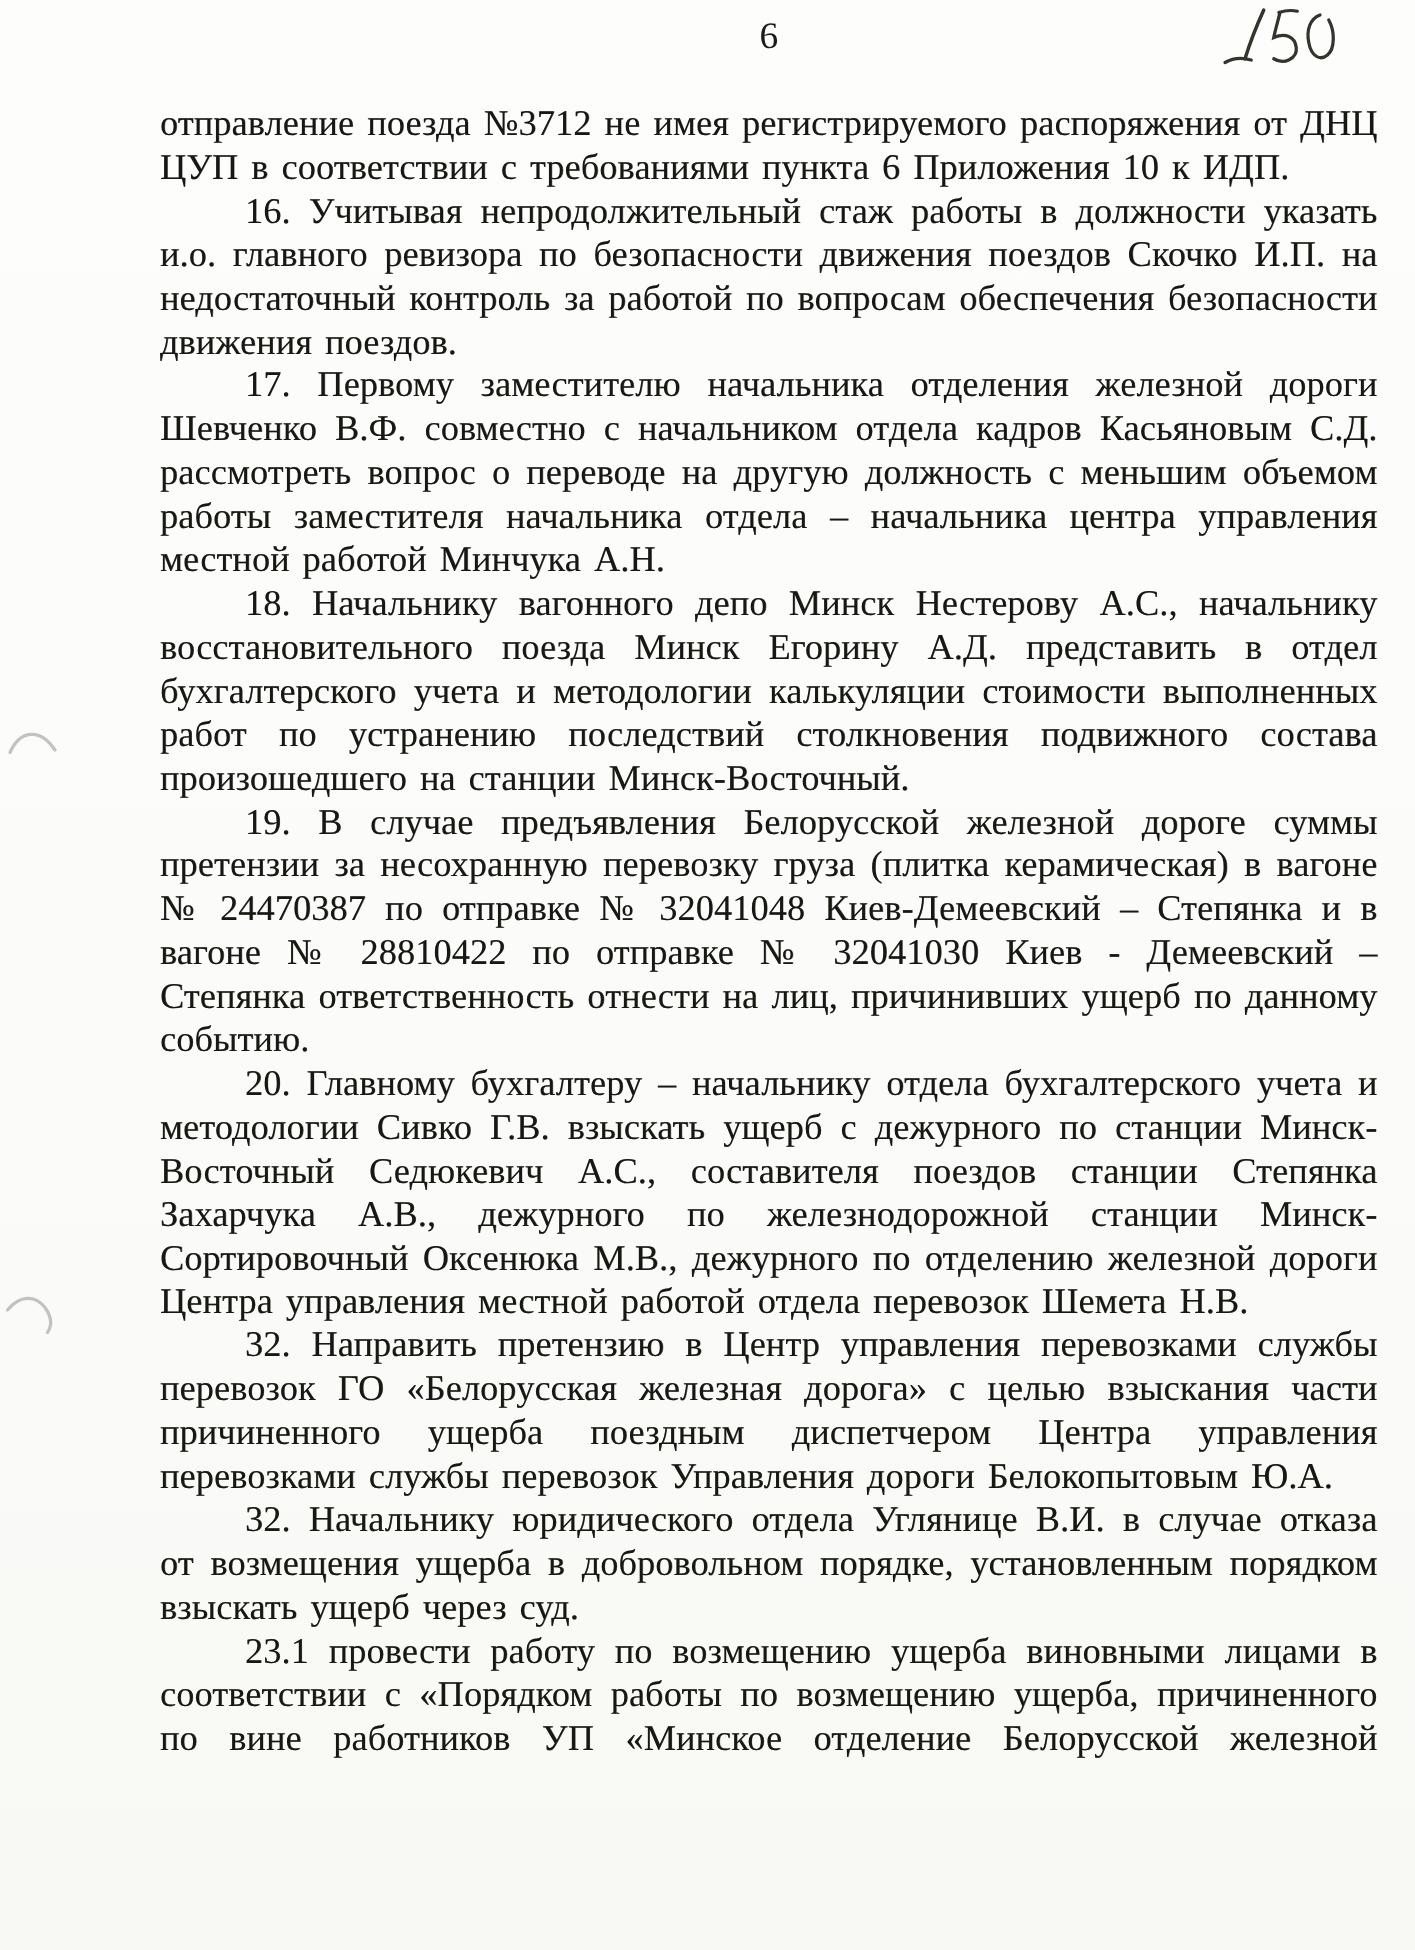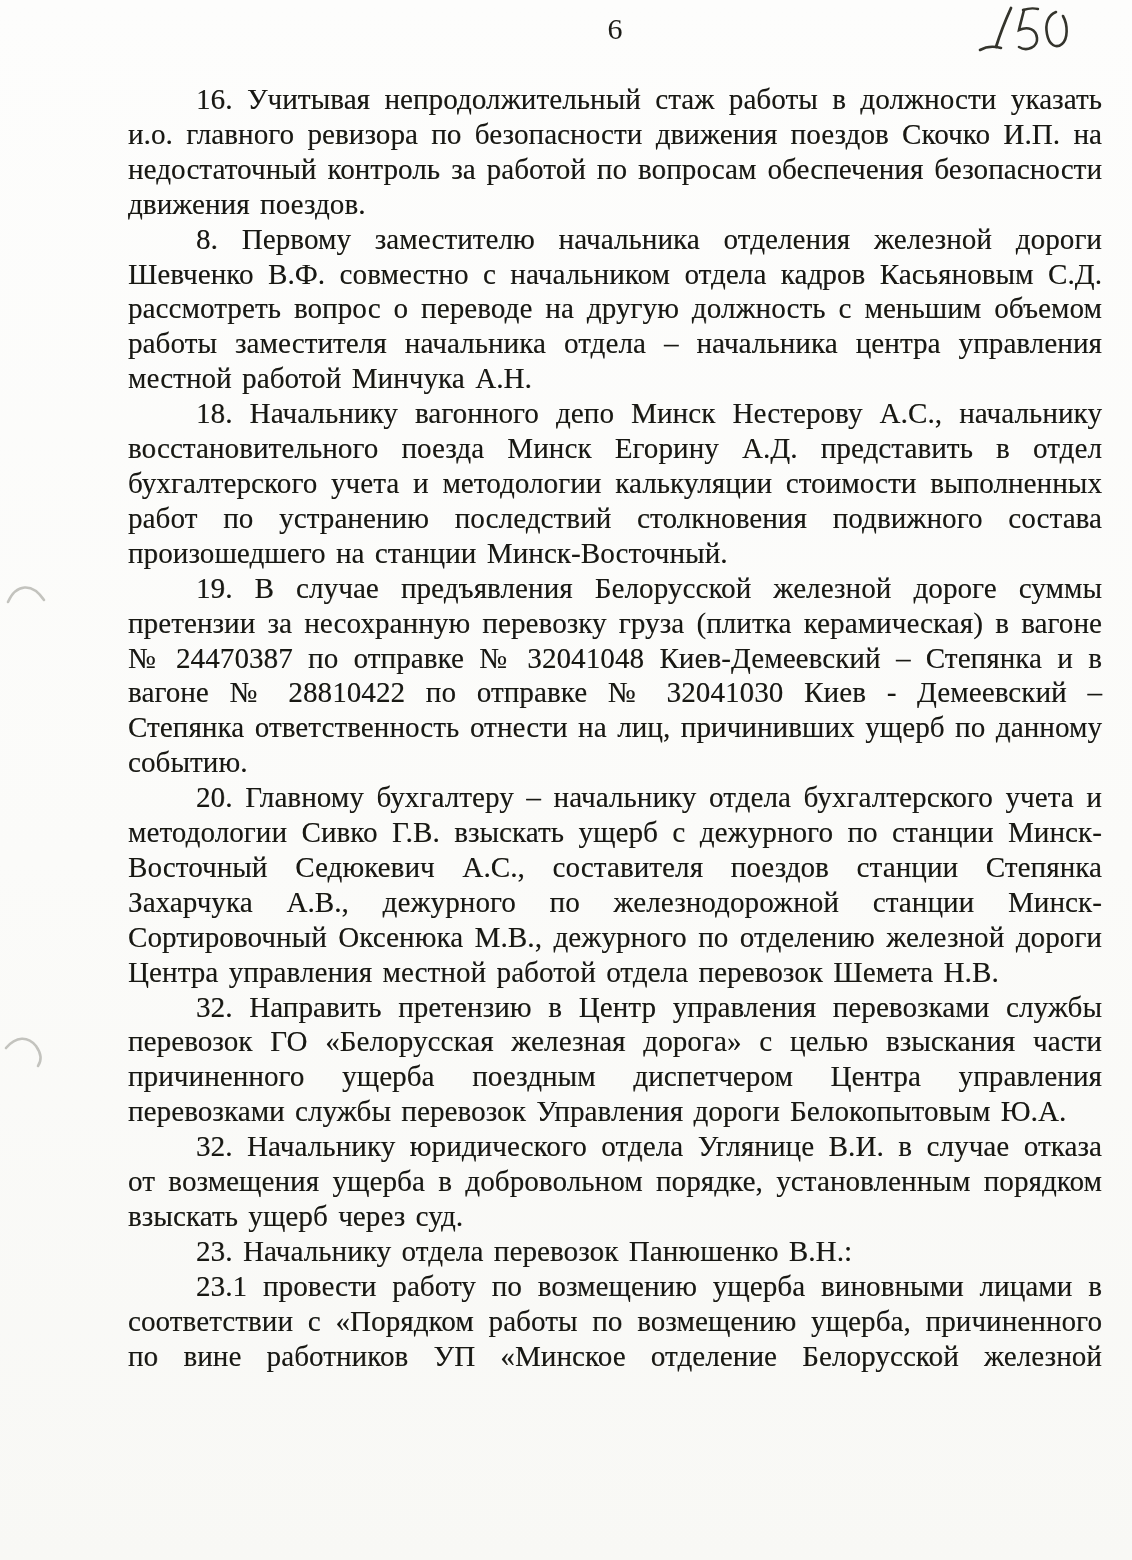--- a/index.html
+++ b/index.html
@@ -83,24 +83,24 @@
     </svg>
   </div>
 
   <div class="margin-mark margin-mark-2">
     <svg width="48" height="42" viewBox="0 0 48 42" fill="none">
       <path d="M4,16 C14,4 26,4 34,14 C39,21 40,28 36,34" stroke="#c3c3be" stroke-width="2.6" stroke-linecap="round"></path>
     </svg>
   </div>
 
   <div class="body-text">
+    <p class="para no-indent">отправление поезда №3712 не имея регистрируемого распоряжения от ДНЦ ЦУП в соответствии с требованиями пункта 6 Приложения 10 к ИДП.</p>
     <p class="para">16. Учитывая непродолжительный стаж работы в должности указать и.о. главного ревизора по безопасности движения поездов Скочко И.П. на недостаточный контроль за работой по вопросам обеспечения безопасности движения поездов.</p>
-    <p class="para">8. Первому заместителю начальника отделения железной дороги Шевченко В.Ф. совместно с начальником отдела кадров Касьяновым С.Д. рассмотреть вопрос о переводе на другую должность с меньшим объемом работы заместителя начальника отдела – начальника центра управления местной работой Минчука А.Н.</p>
+    <p class="para">17. Первому заместителю начальника отделения железной дороги Шевченко В.Ф. совместно с начальником отдела кадров Касьяновым С.Д. рассмотреть вопрос о переводе на другую должность с меньшим объемом работы заместителя начальника отдела – начальника центра управления местной работой Минчука А.Н.</p>
     <p class="para">18. Начальнику вагонного депо Минск Нестерову А.С., начальнику восстановительного поезда Минск Егорину А.Д. представить в отдел бухгалтерского учета и методологии калькуляции стоимости выполненных работ по устранению последствий столкновения подвижного состава произошедшего на станции Минск-Восточный.</p>
     <p class="para">19. В случае предъявления Белорусской железной дороге суммы претензии за несохранную перевозку груза (плитка керамическая) в вагоне № 24470387 по отправке № 32041048 Киев-Демеевский – Степянка и в вагоне № 28810422 по отправке № 32041030 Киев - Демеевский – Степянка ответственность отнести на лиц, причинивших ущерб по данному событию.</p>
     <p class="para">20. Главному бухгалтеру – начальнику отдела бухгалтерского учета и методологии Сивко Г.В. взыскать ущерб с дежурного по станции Минск-Восточный Седюкевич А.С., составителя поездов станции Степянка Захарчука А.В., дежурного по железнодорожной станции Минск-Сортировочный Оксенюка М.В., дежурного по отделению железной дороги Центра управления местной работой отдела перевозок Шемета Н.В.</p>
     <p class="para">32. Направить претензию в Центр управления перевозками службы перевозок ГО «Белорусская железная дорога» с целью взыскания части причиненного ущерба поездным диспетчером Центра управления перевозками службы перевозок Управления дороги Белокопытовым Ю.А.</p>
     <p class="para">32. Начальнику юридического отдела Углянице В.И. в случае отказа от возмещения ущерба в добровольном порядке, установленным порядком взыскать ущерб через суд.</p>
-    <p class="para">23. Начальнику отдела перевозок Панюшенко В.Н.:</p>
     <p class="para continues">23.1 провести работу по возмещению ущерба виновными лицами в соответствии с «Порядком работы по возмещению ущерба, причиненного по вине работников УП «Минское отделение Белорусской железной</p>
   </div>
 
 </div>
 
 </body></html>

